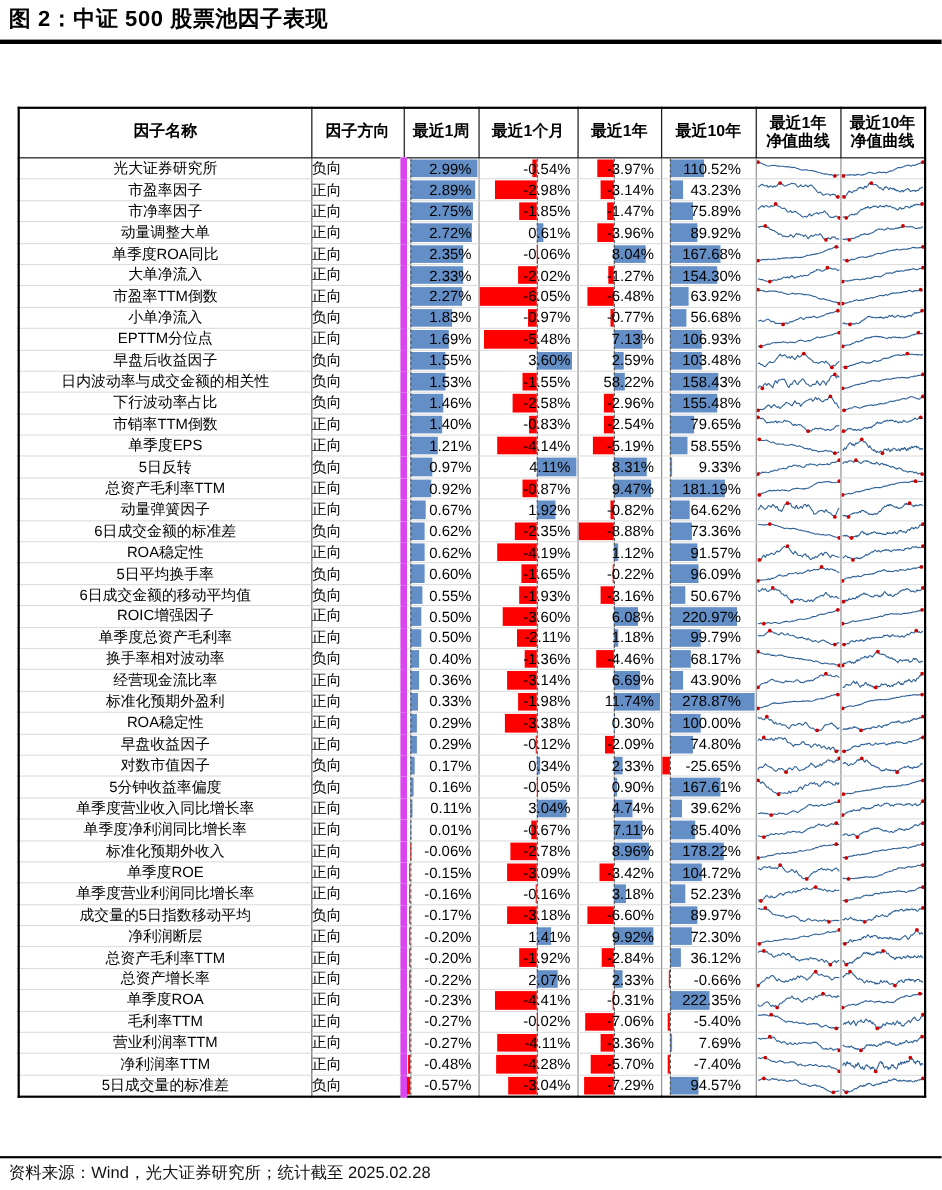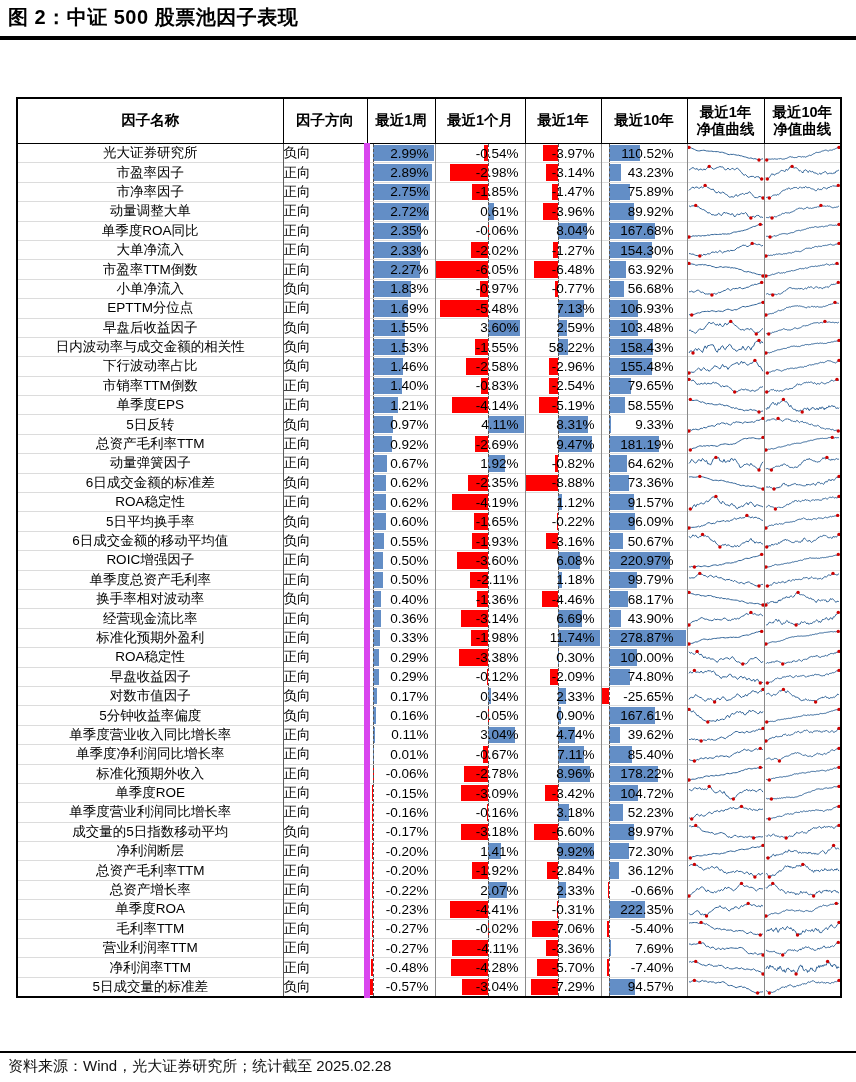--- a/index.html
+++ b/index.html
@@ -401,21 +401,21 @@
               <polyline points="1.0,5.7 1.7,4.8 2.3,4.0 3.0,4.1 3.7,3.9 4.3,3.8 5.0,4.5 5.7,3.7 6.4,3.0 7.0,3.4 7.7,2.8 8.4,2.8 9.0,2.9 9.7,3.3 10.4,3.6 11.0,4.3 11.7,3.6 12.4,3.1 13.1,2.4 13.7,3.1 14.4,3.6 15.1,3.6 15.7,3.9 16.4,4.6 17.1,5.0 17.7,5.4 18.4,4.6 19.1,4.4 19.8,3.6 20.4,3.0 21.1,3.1 21.8,3.0 22.4,2.8 23.1,3.5 23.8,3.0 24.4,3.5 25.1,3.7 25.8,4.3 26.4,5.1 27.1,4.5 27.8,5.3 28.5,5.5 29.1,5.3 29.8,5.5 30.5,5.9 31.1,5.1 31.8,4.3 32.5,4.7 33.1,5.2 33.8,6.0 34.5,6.7 35.2,6.1 35.8,5.5 36.5,5.6 37.2,5.1 37.8,5.9 38.5,6.7 39.2,6.0 39.8,6.7 40.5,6.4 41.2,7.2 41.9,6.9 42.5,7.1 43.2,7.7 43.9,8.2 44.5,8.5 45.2,8.9 45.9,8.1 46.5,7.9 47.2,8.6 47.9,9.1 48.6,9.6 49.2,9.6 49.9,10.3 50.6,9.9 51.2,10.3 51.9,9.6 52.6,9.3 53.2,9.6 53.9,9.9 54.6,10.6 55.2,11.0 55.9,11.9 56.6,12.1 57.3,12.0 57.9,12.2 58.6,12.4 59.3,12.6 59.9,13.2 60.6,13.2 61.3,12.7 61.9,12.5 62.6,12.8 63.3,12.8 64.0,12.9 64.6,12.8 65.3,13.2 66.0,13.9 66.6,13.9 67.3,13.1 68.0,13.6 68.6,14.0 69.3,14.4 70.0,14.9 70.7,14.3 71.3,14.2 72.0,14.2 72.7,14.7 73.3,15.0 74.0,14.9" fill="none" stroke="#2E6196" stroke-width="1" stroke-linejoin="round"></polyline>
               <circle cx="13.1" cy="2.4" r="1.7" fill="#CC0000"></circle>
               <circle cx="73.3" cy="15.0" r="1.7" fill="#CC0000"></circle>
             </svg>
           </td>
         </tr>
         <tr>
           <td class="name-cell">总资产毛利率TTM</td>
           <td class="dir-cell">正向</td>
           <td class="val-cell"><div class="dbar" style="left:5.00%;width:29.23%;background:#638EC6"></div><div class="daxis" style="left:5.00%"></div><span class="num">0.92%</span></td>
-          <td class="val-cell"><div class="dbar" style="left:44.49%;width:15.06%;background:#FF0000"></div><div class="daxis" style="left:59.55%"></div><span class="num">-2.69%</span></td>
+          <td class="val-cell"><div class="dbar" style="left:44.49%;width:15.06%;background:#FF0000"></div><div class="daxis" style="left:59.55%"></div><span class="num">-0.87%</span></td>
           <td class="val-cell"><div class="dbar" style="left:43.06%;width:45.93%;background:#638EC6"></div><div class="daxis" style="left:43.06%"></div><span class="num">9.47%</span></td>
           <td class="val-cell pad-big"><div class="dbar" style="left:8.42%;width:59.50%;background:#638EC6"></div><div class="daxis" style="left:8.42%"></div><span class="num">181.19%</span></td>
           <td class="spark-cell">
             <svg width="76" height="17.4" viewBox="0 0 76 17.4">
               <polyline points="1.0,14.7 2.3,15.0 3.7,14.1 5.0,13.2 6.4,13.1 7.7,12.8 9.1,11.9 10.4,11.4 11.8,10.8 13.1,11.0 14.5,11.4 15.8,10.7 17.1,11.2 18.5,10.6 19.8,10.6 21.2,11.1 22.5,10.5 23.9,10.5 25.2,10.8 26.6,10.7 27.9,11.2 29.3,11.4 30.6,10.7 31.9,9.9 33.3,9.4 34.6,9.3 36.0,9.0 37.3,8.8 38.7,9.1 40.0,9.3 41.4,9.6 42.7,9.2 44.1,9.4 45.4,8.8 46.7,8.8 48.1,8.1 49.4,7.2 50.8,6.5 52.1,5.6 53.5,4.8 54.8,4.1 56.2,3.6 57.5,3.4 58.9,3.8 60.2,3.2 61.5,3.0 62.9,3.1 64.2,2.8 65.6,2.8 66.9,3.3 68.3,3.6 69.6,3.7 71.0,3.9 72.3,3.7 73.7,3.1 75.0,2.4" fill="none" stroke="#2E6196" stroke-width="1" stroke-linejoin="round"></polyline>
               <circle cx="75.0" cy="2.4" r="1.7" fill="#CC0000"></circle>
               <circle cx="2.3" cy="15.0" r="1.7" fill="#CC0000"></circle>
             </svg>
           </td>
           <td class="spark-cell">

